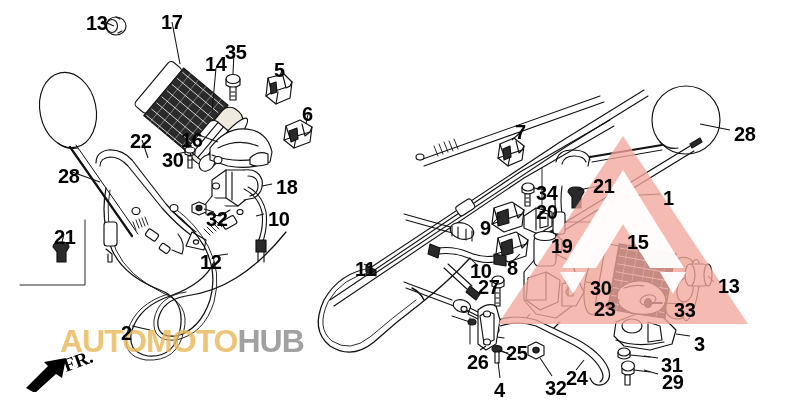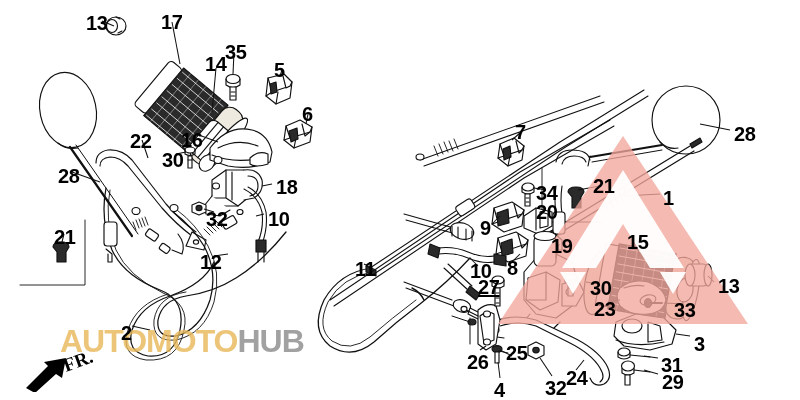--- a/index.html
+++ b/index.html
@@ -466,21 +466,21 @@
       <div class="lbl" style="left: 480px; top: 218px;">9</div>
       <div class="lbl" style="left: 206px; top: 209px;">32</div>
       <div class="lbl" style="left: 268px; top: 209px;">10</div>
       <div class="lbl" style="left: 54px; top: 227px;">21</div>
       <div class="lbl" style="left: 200px; top: 252px;">12</div>
       <div class="lbl" style="left: 551px; top: 236px;">19</div>
       <div class="lbl" style="left: 627px; top: 232px;">15</div>
       <div class="lbl" style="left: 507px; top: 258px;">8</div>
       <div class="lbl" style="left: 470px; top: 261px;">10</div>
       <div class="lbl" style="left: 355px; top: 259px;">11</div>
-      <div class="lbl" style="left: 478px; top: 277px; text-decoration: underline;">27</div>
+      <div class="lbl" style="left: 478px; top: 277px;">27</div>
       <div class="lbl" style="left: 590px; top: 278px;">30</div>
       <div class="lbl" style="left: 718px; top: 276px;">13</div>
       <div class="lbl" style="left: 594px; top: 299px;">23</div>
       <div class="lbl" style="left: 674px; top: 300px;">33</div>
       <div class="lbl" style="left: 121px; top: 323px;">2</div>
       <div class="lbl" style="left: 694px; top: 334px;">3</div>
       <div class="lbl" style="left: 467px; top: 352px;">26</div>
       <div class="lbl" style="left: 506px; top: 343px;">25</div>
       <div class="lbl" style="left: 661px; top: 355px;">31</div>
       <div class="lbl" style="left: 566px; top: 368px;">24</div>

